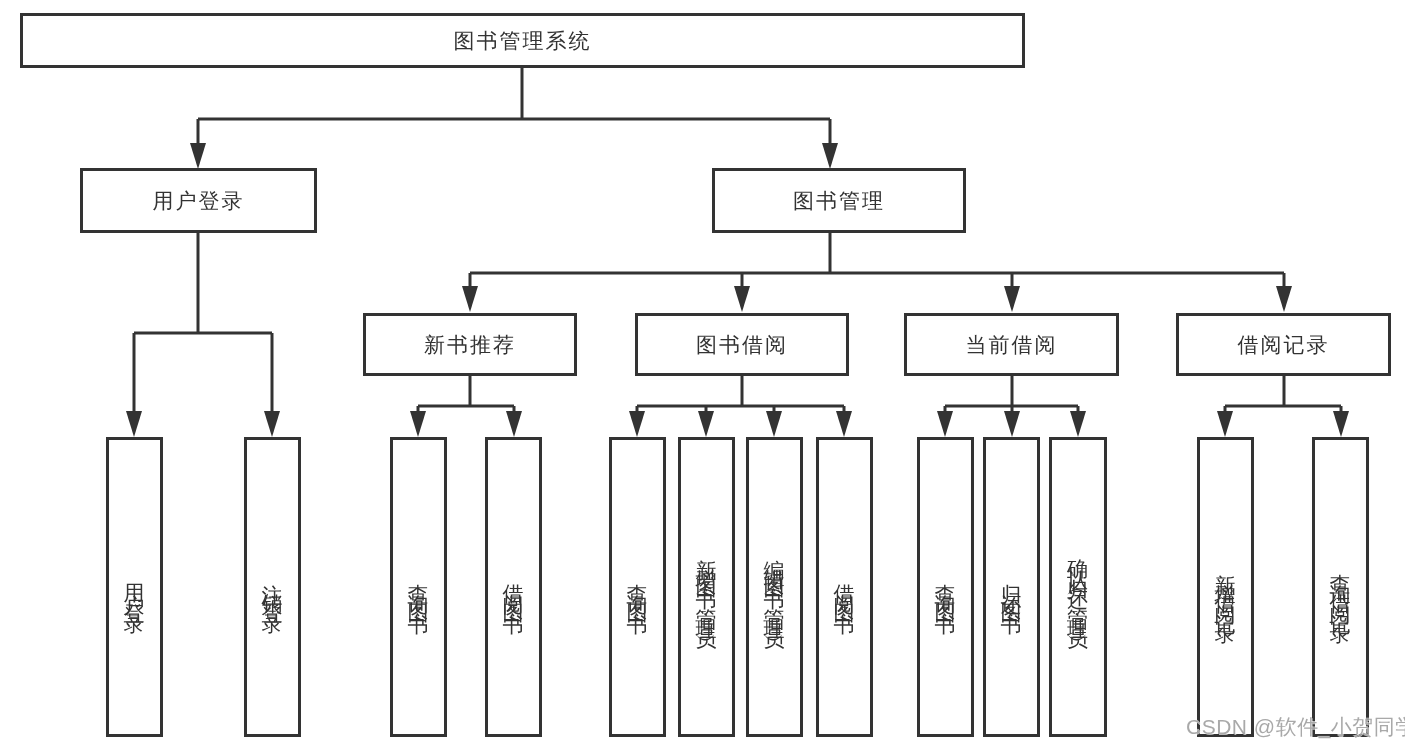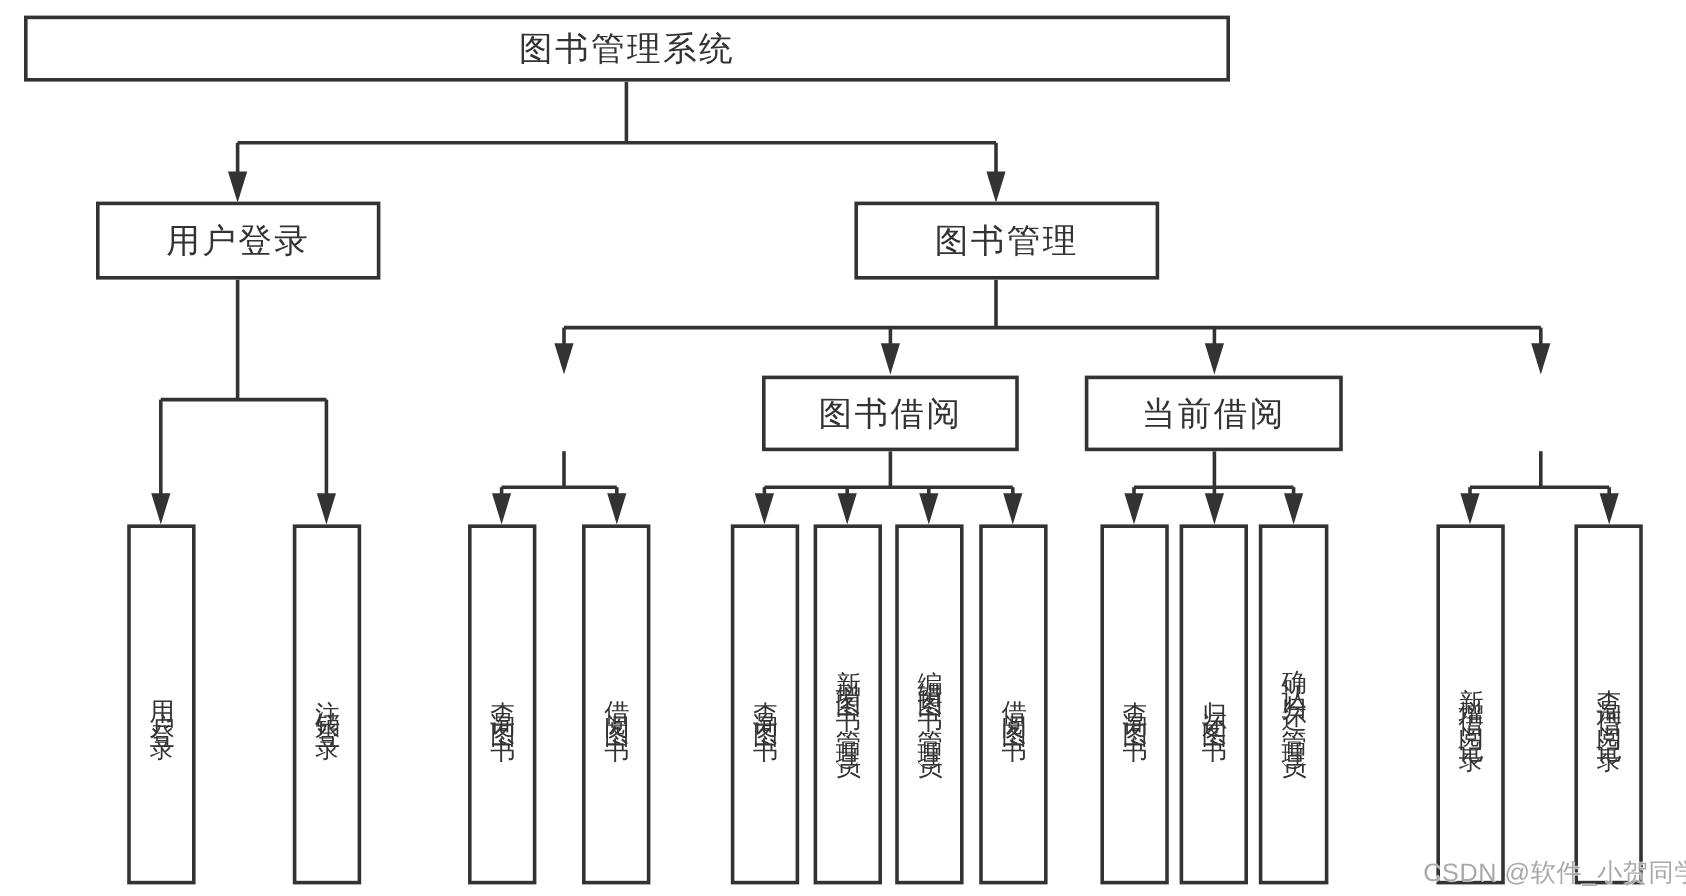--- a/index.html
+++ b/index.html
@@ -27,21 +27,21 @@
     stroke: none;
   }
   .box {
     position: absolute;
     box-sizing: border-box;
     border: 3px solid #333333;
     background: #ffffff;
     display: flex;
     align-items: center;
     justify-content: center;
-    font-size: 28px;
+    font-size: 21px;
     letter-spacing: 2px;
     color: #333333;
     text-align: center;
   }
   .vbox {
     writing-mode: vertical-rl;
     text-orientation: mixed;
     letter-spacing: 10px;
     line-height: 1;
     font-size: 21px;
@@ -137,22 +137,24 @@
       <path d="M1341,406 L1341,413"></path>
       <polygon points="1333,411 1349,411 1341,437"></polygon>
     </g>
   </svg>
 
   <div class="box" style="left:20px; top:13px; width:1005px; height:55px;">图书管理系统</div>
 
   <div class="box" style="left:80px; top:168px; width:237px; height:65px;">用户登录</div>
   <div class="box" style="left:712px; top:168px; width:254px; height:65px;">图书管理</div>
 
+  <div class="box" style="left:363px; top:313px; width:214px; height:63px;">新书推荐</div>
   <div class="box" style="left:635px; top:313px; width:214px; height:63px;">图书借阅</div>
   <div class="box" style="left:904px; top:313px; width:215px; height:63px;">当前借阅</div>
+  <div class="box" style="left:1176px; top:313px; width:215px; height:63px;">借阅记录</div>
 
   <div class="box vbox" style="left:106px; top:437px; width:57px; height:300px;">用户登录</div>
   <div class="box vbox" style="left:244px; top:437px; width:57px; height:300px;">注销登录</div>
 
   <div class="box vbox" style="left:390px; top:437px; width:57px; height:300px;">查询图书</div>
   <div class="box vbox" style="left:485px; top:437px; width:57px; height:300px;">借阅图书</div>
 
   <div class="box vbox" style="left:609px; top:437px; width:57px; height:300px;">查询图书</div>
   <div class="box vbox" style="left:678px; top:437px; width:57px; height:300px;">新增图书（管理员）</div>
   <div class="box vbox" style="left:746px; top:437px; width:57px; height:300px;">编辑图书（管理员）</div>

